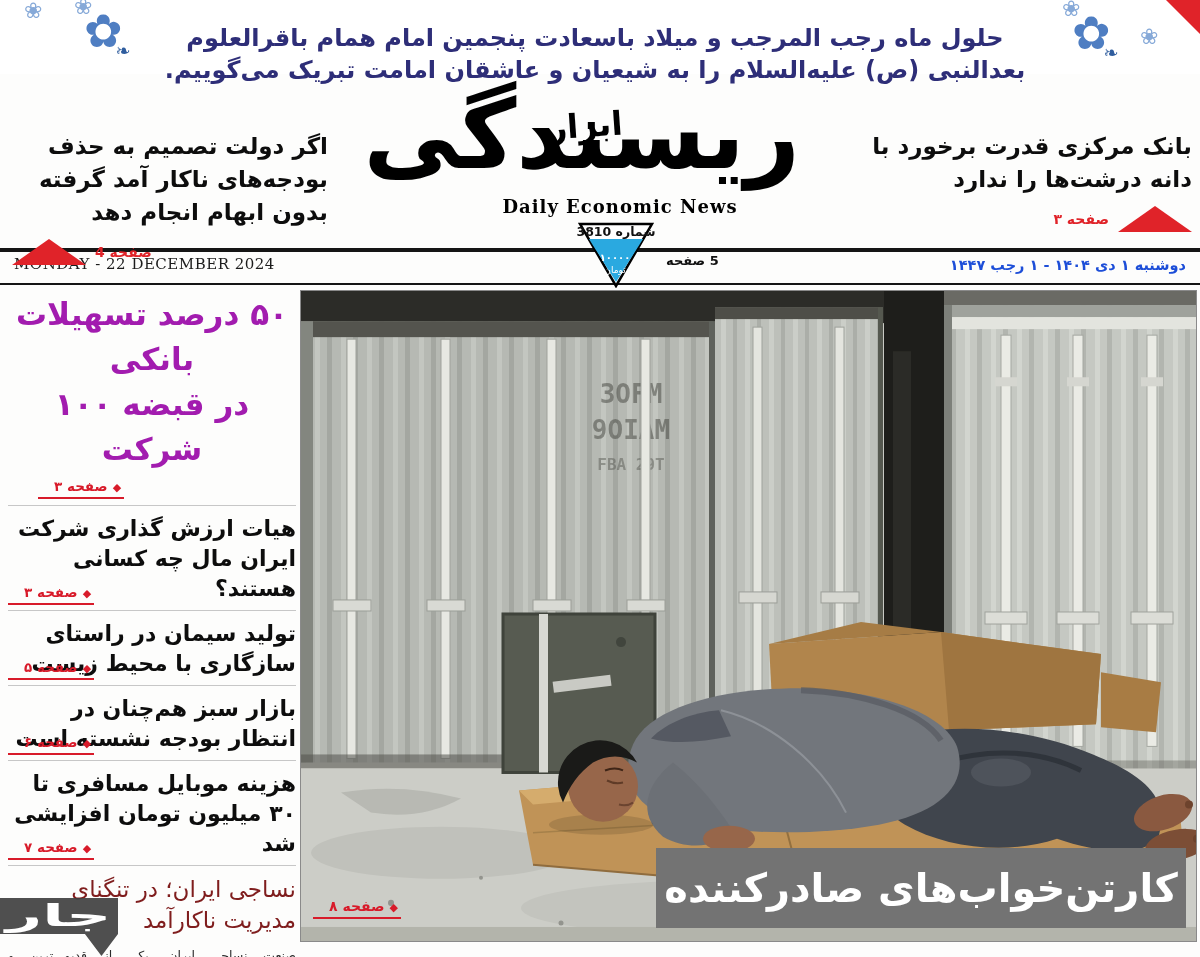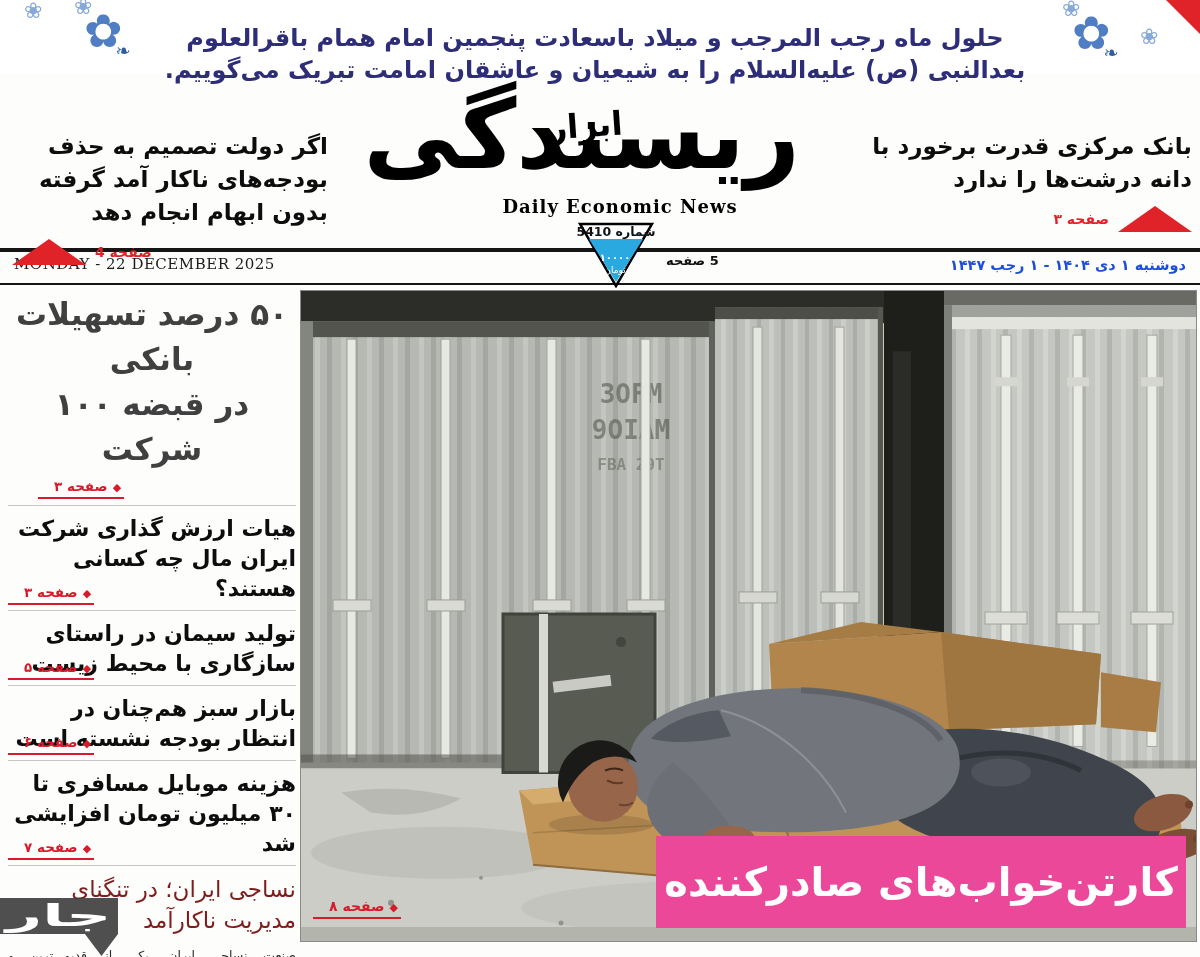--- a/index.html
+++ b/index.html
@@ -41,21 +41,21 @@
   .tl{left:8px;top:130px}
   .tr{right:8px;top:130px}
   .pm-tri-row{display:flex;align-items:center;gap:9px;margin-top:10px;direction:ltr}
   .tl .pm-tri-row{justify-content:flex-start;padding-left:4px}
   .tr .pm-tri-row{justify-content:flex-end}
   .tri-red{width:0;height:0;border-left:37px solid transparent;border-right:37px solid transparent;border-bottom:26px solid #e02329}
   .pm-red-label{color:#e02329;font-size:14px;font-weight:700;direction:rtl}
 
   
   .leftcol{left:8px;top:292px;width:288px;height:660px;direction:rtl}
-  .lead-title{font-size:31px;font-weight:900;line-height:45px;text-align:center;color:#404040}
+  .lead-title{font-size:31px;font-weight:900;line-height:45px;text-align:center;color:#a21caf}
   .pm-row{text-align:left}
   .lead .pm-row{margin:4px 0 6px 30px}
   .pagemark{display:inline-block;direction:rtl;color:#d81b2a;font-size:13.5px;font-weight:700;
             border-bottom:2.5px solid #d81b2a;padding:0 3px 3px 16px;white-space:nowrap}
   .pm-d{font-size:11px;margin-left:5px}
   .hl-item{border-top:1px solid #c7c7c7;padding:8px 0 4px}
   .hl-title{font-size:22px;font-weight:700;line-height:30px;text-align:right;color:#0d0d0d}
   .hl-item .pm-row{margin-top:-22px;height:24px}
   .article{border-top:1px solid #c7c7c7;padding-top:8px}
   .article-title{font-size:23px;font-weight:400;line-height:31px;text-align:right;color:#7f1d1d}
@@ -63,21 +63,21 @@
 
   
   .watermark{left:0;top:898px;width:118px;height:58px;background:#404040;opacity:.92;z-index:1;
              clip-path:polygon(0 0,100% 0,100% 62%,86% 100%,72% 62%,0 62%)}
   .watermark-text{position:absolute;left:6px;top:0px;color:#fff;font-size:30px;font-weight:900;
                   transform:scaleX(2.1);transform-origin:left center;direction:rtl}
 
   
   .photo{left:300px;top:290px;width:895px;height:650px;border:1px solid #8a8a8a;background:#c9cac4}
   .photo svg{display:block;width:100%;height:100%}
-  .photo-caption{position:absolute;right:10px;bottom:13px;width:530px;height:92px;background:#ec4899;
+  .photo-caption{position:absolute;right:10px;bottom:13px;width:530px;height:80px;background:#737373;
                  display:flex;align-items:center;justify-content:center;z-index:4}
   .caption-text{color:#fff;font-size:40px;font-weight:900;direction:rtl;white-space:nowrap}
   .photo-pagemark{position:absolute;left:12px;bottom:22px;z-index:4}
 </style>
 </head>
 <body>
 
 <div class="abs top-banner">
   <span class="flower" style="left:84px;top:8px">
     <span class="f1">✿</span><span class="f2">❀</span><span class="f3">❧</span>
@@ -94,36 +94,36 @@
   </span>
 </div>
 <div class="abs corner-ribbon"></div>
 
 <div class="abs logo-wrap">
   <div class="logo-main">ریسندگی</div>
   <div class="logo-small">ابرار</div>
 </div>
 <div class="abs logo-sub">Daily Economic News</div>
 
-<div class="abs issue">شماره 5410</div>
+<div class="abs issue">شماره 3810</div>
 
 <div class="abs rule-top"></div>
 <div class="abs rule-bottom"></div>
 
 <div class="abs tri-price">
   <svg width="76" height="66" viewBox="0 0 76 66">
     <polygon points="2,2 74,2 38,64" fill="#ffffff" stroke="#000000" stroke-width="2.5"></polygon>
     <polygon points="11,17 65,17 38,60" fill="#2aa9e0"></polygon>
   </svg>
 </div>
 <div class="abs price-amount">۱۰۰۰۰</div>
 <div class="abs price-unit">تومان</div>
 <div class="abs pages-count">5 صفحه</div>
 
-<div class="abs date-en">MONDAY - 22 DECEMBER 2025</div>
+<div class="abs date-en">MONDAY - 22 DECEMBER 2024</div>
 <div class="abs date-fa">دوشنبه ۱ دی ۱۴۰۴ - ۱ رجب ۱۴۴۷</div>
 
 <div class="abs teaser tl">
   <div class="teaser-title">اگر دولت تصمیم به حذف بودجه‌های ناکار آمد گرفته بدون ابهام انجام دهد</div>
   <div class="pm-tri-row">
     <span class="tri-red"></span>
     <span class="pm-red-label">صفحه 4</span>
   </div>
 </div>
 

